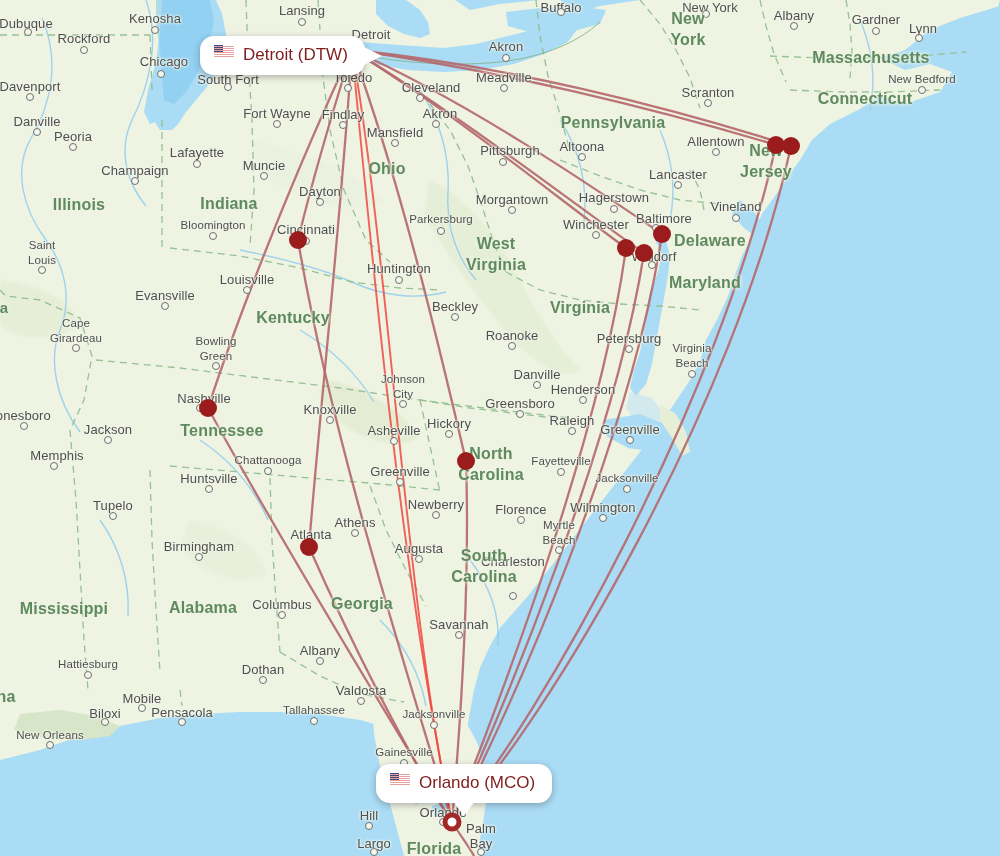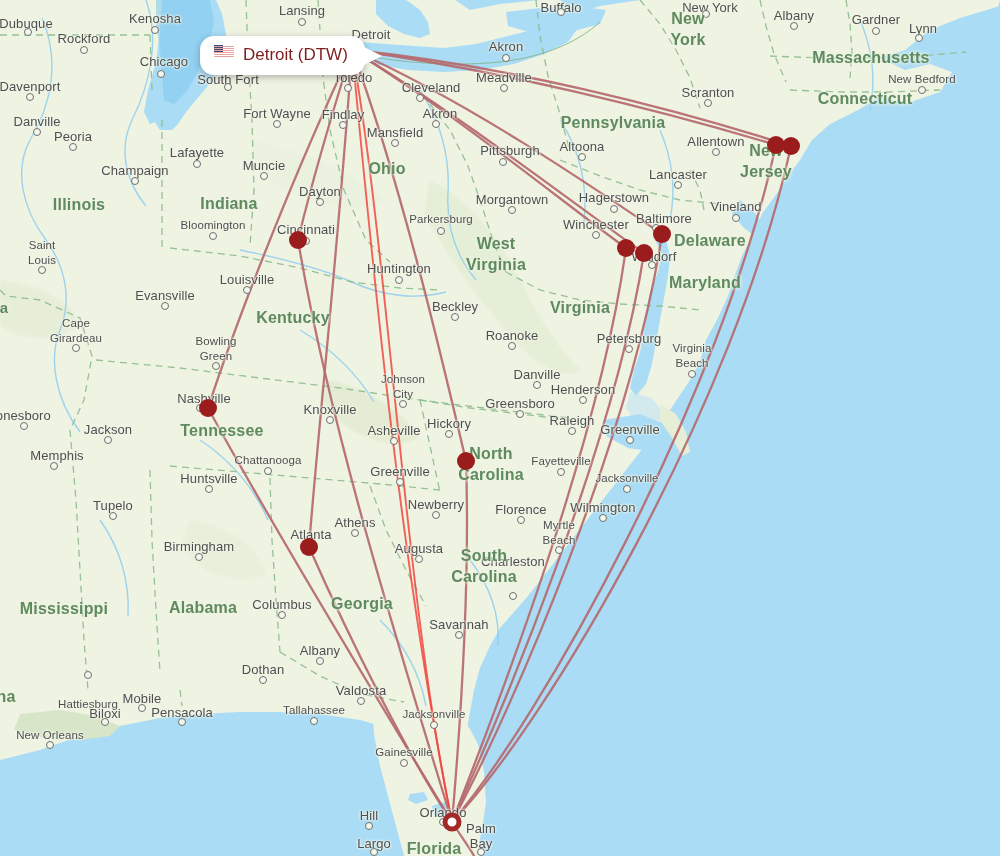--- a/index.html
+++ b/index.html
@@ -569,21 +569,21 @@
       <div class="city-dot" style="left: 513px; top: 596px;"></div>
       <div class="lbl city-name" style="left: 459px; top: 617px;">
         <div style="text-align: center; line-height: 15px;">Savannah</div>
       </div>
       <div class="city-dot" style="left: 459px; top: 635px;"></div>
       <div class="lbl city-name" style="left: 320px; top: 643px;">
         <div style="text-align: center; line-height: 15px;">Albany</div>
       </div>
       <div class="city-dot" style="left: 320px; top: 661px;"></div>
       <div class="lbl city-name sm" style="left: 88px; top: 657px;">
-        <div style="text-align: right; line-height: 15px; margin-top: 40px;">Hattiesburg</div>
+        <div style="text-align: right; line-height: 15px;">Hattiesburg</div>
       </div>
       <div class="city-dot" style="left: 88px; top: 675px;"></div>
       <div class="lbl city-name" style="left: 263px; top: 662px;">
         <div style="text-align: center; line-height: 15px;">Dothan</div>
       </div>
       <div class="city-dot" style="left: 263px; top: 680px;"></div>
       <div class="lbl city-name" style="left: 142px; top: 691px;">
         <div style="text-align: center; line-height: 15px;">Mobile</div>
       </div>
       <div class="city-dot" style="left: 142px; top: 708px;"></div>
@@ -729,14 +729,27 @@
       <span class="s" style="top:5px"></span>
         <span class="s" style="top:7px"></span>
       <span class="s" style="top:9px"></span>
         <span class="s" style="top:11px"></span>
     </span>
     <span>Detroit (DTW)</span>
     <span class="tail"></span>
   </div>
 
   <div class="airport-dot dest" id="dest-dot" style="left: 452px; top: 822px; border-color: rgb(164, 40, 40);"></div>
+  <div class="tooltip down" id="dest-tip" style="left: 376px; top: 764px;">
+    <span class="flag">
+      <span class="canton"></span>
+      <span class="s" style="top:1px"></span>
+        <span class="s" style="top:3px"></span>
+      <span class="s" style="top:5px"></span>
+        <span class="s" style="top:7px"></span>
+      <span class="s" style="top:9px"></span>
+        <span class="s" style="top:11px"></span>
+    </span>
+    <span>Orlando (MCO)</span>
+    <span class="tail"></span>
+  </div>
 
 </div>
 
 </body></html>

